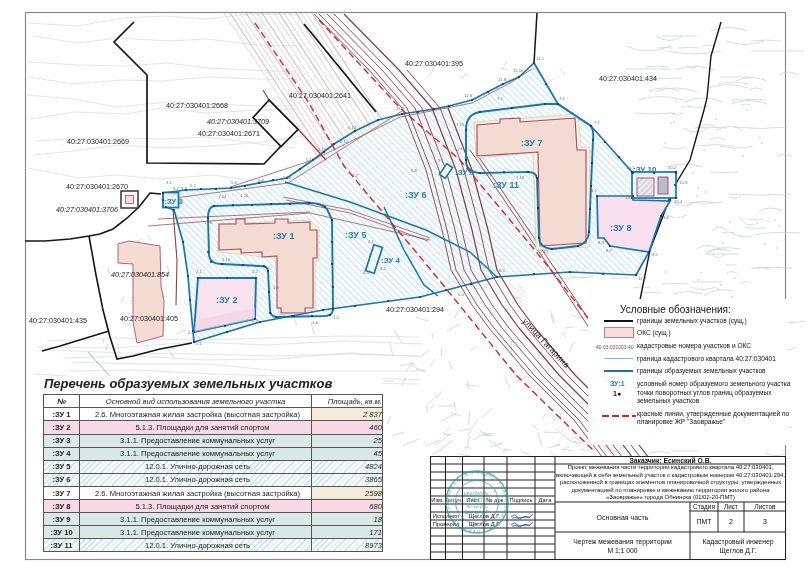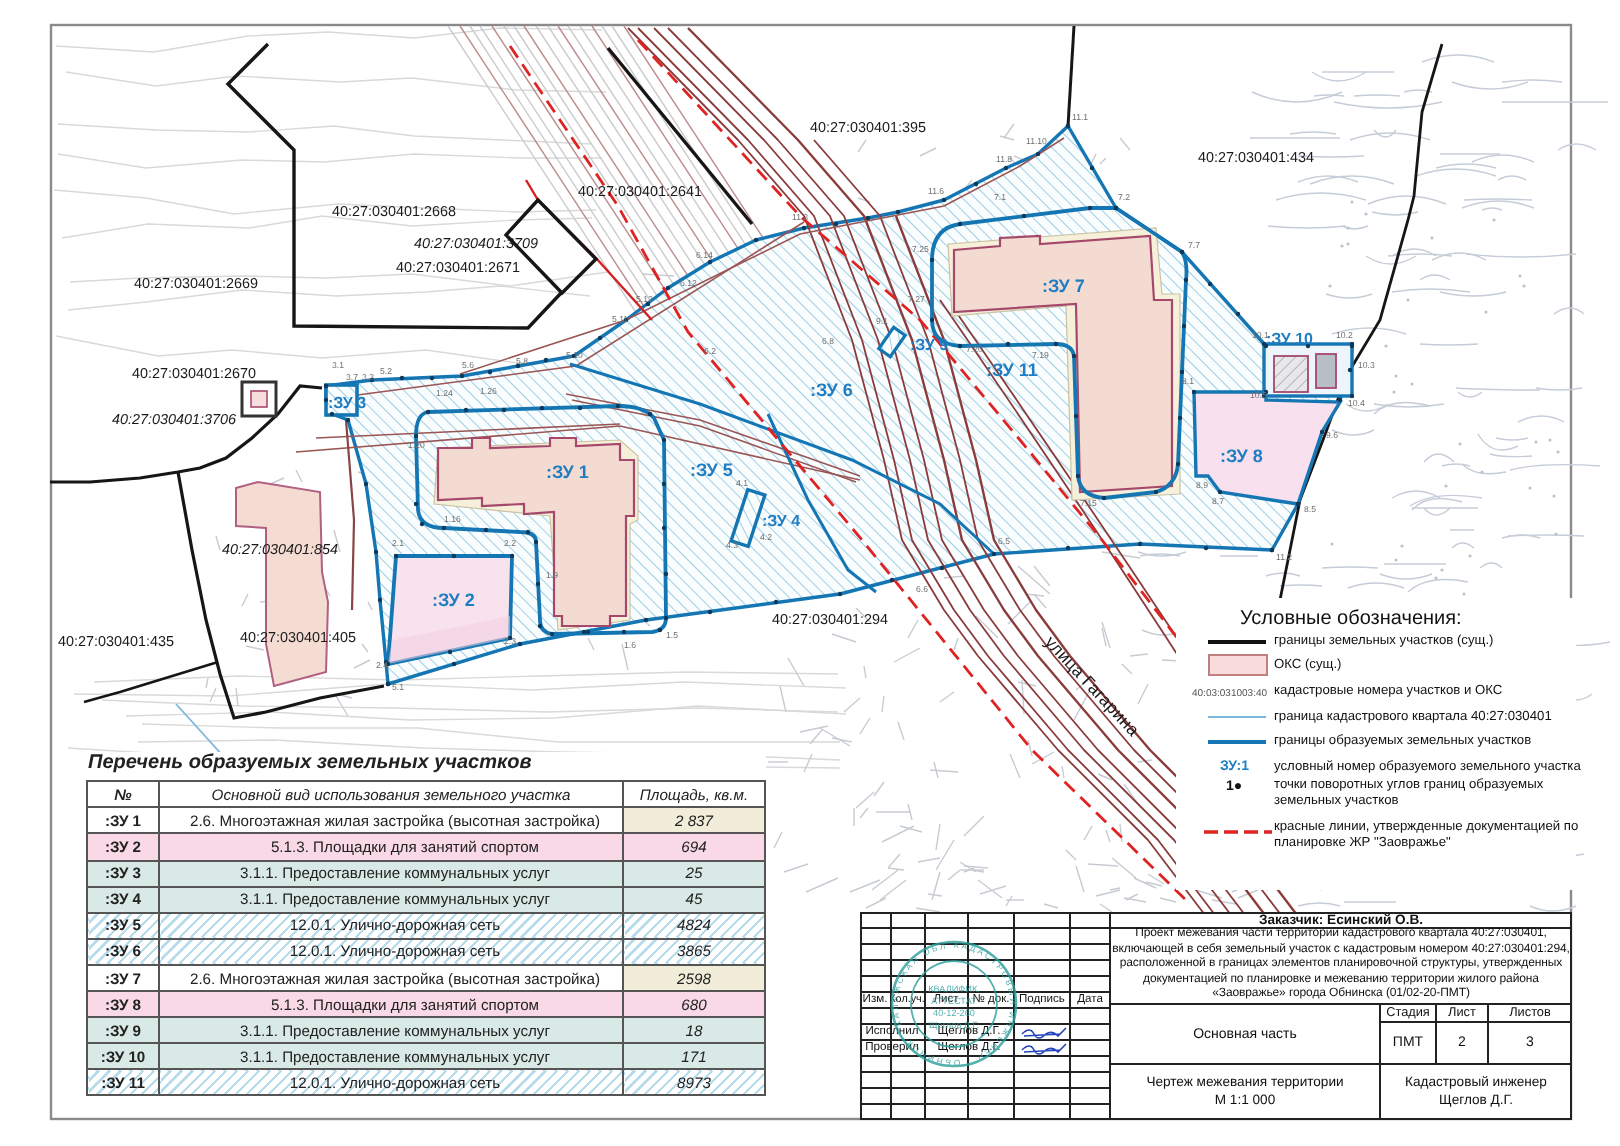--- a/index.html
+++ b/index.html
@@ -1,26 +1,26 @@
 <!DOCTYPE html>
 <html><head><meta charset="utf-8">
 <style>
 html,body{margin:0;padding:0;width:810px;height:573px;overflow:hidden;background:#fff;
  font-family:"Liberation Sans",sans-serif;}
 #page{position:relative;width:810px;height:573px;}
 #map{position:absolute;left:0;top:0;}
 
 #tbl-wrap{position:absolute;left:43px;top:376px;width:340px;background:#fff;}
-#tbl-title{font-size:10px;font-weight:bold;font-style:italic;color:#222;margin:0 0 3px 1px;}
+#tbl-title{font-size:13px;font-weight:bold;font-style:italic;color:#222;margin:0 0 3px 1px;}
 table.lp{border-collapse:collapse;width:338px;table-layout:fixed;}
 table.lp td{border:1px solid #555;font-size:7.6px;color:#222;height:12.1px;padding:0;
  vertical-align:middle;overflow:hidden;white-space:nowrap;text-align:center;}
 table.lp td.c1{width:35px;text-align:center;font-weight:bold;}
 table.lp td.c2{width:231px;margin-top:24px;}
-table.lp td.c3{width:70px;text-align:center;font-style:italic;}
+table.lp td.c3{width:70px;text-align:right;font-style:italic;}
 tr.hd td{font-style:italic;text-align:center;height:12.4px;}
 tr.w td.c3{background:#f2edd8;}
 tr.p td{background:#f8d9e5;}
 tr.t td{background:#d9e9e5;}
 tr.h td{background:repeating-linear-gradient(135deg,#fff,#fff 2.8px,#b9dcec 2.8px,#b9dcec 3.9px);}
 
 #legend{position:absolute;left:588px;top:299px;width:200px;height:146px;background:#fff;font-size:6.6px;color:#111;}
 .li{position:absolute;left:49px;white-space:nowrap;line-height:8.6px;}
 .lw{white-space:normal;}
 
@@ -864,21 +864,21 @@
             <td class="c3" style="font-style:italic;">Площадь, кв.м.</td>
           </tr>
 <tr class="w">
             <td class="c1">:ЗУ 1</td>
             <td class="c2" style="padding-left:4px;">2.6. Многоэтажная жилая застройка (высотная застройка)</td>
             <td class="c3">2 837</td>
           </tr>
 <tr class="p">
             <td class="c1">:ЗУ 2</td>
             <td class="c2" style="padding-left:14px;">5.1.3. Площадки для занятий спортом</td>
-            <td class="c3">694</td>
+            <td class="c3">460</td>
           </tr>
 <tr class="t">
             <td class="c1">:ЗУ 3</td>
             <td class="c2" style="padding-left:4px;">3.1.1. Предоставление коммунальных услуг</td>
             <td class="c3">25</td>
           </tr>
 <tr class="t">
             <td class="c1">:ЗУ 4</td>
             <td class="c2" style="padding-left:4px;">3.1.1. Предоставление коммунальных услуг</td>
             <td class="c3">45</td>

